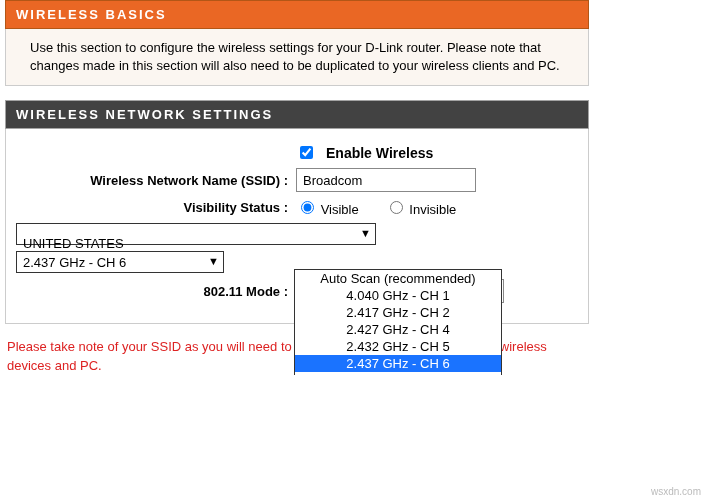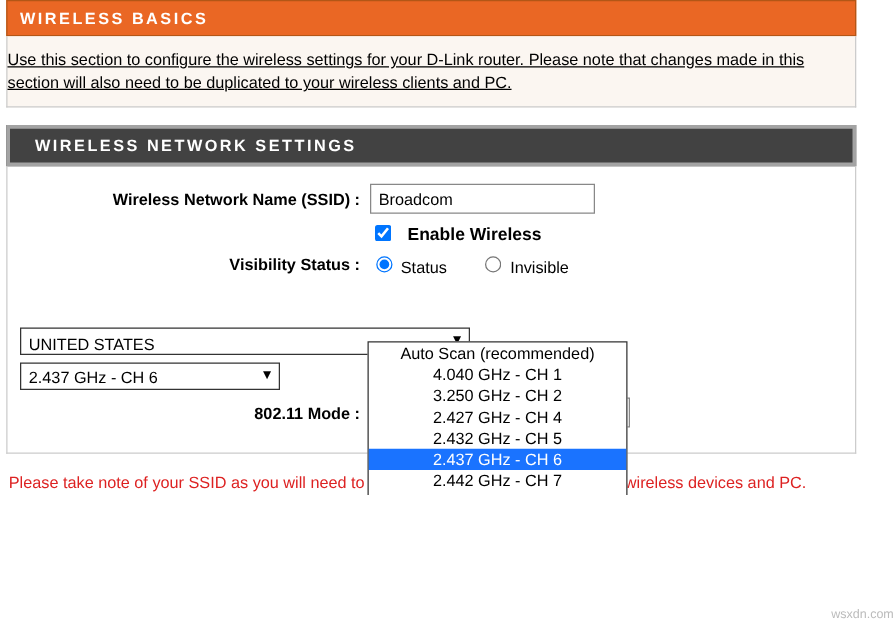--- a/index.html
+++ b/index.html
@@ -5,49 +5,48 @@
   * { box-sizing: border-box; }
   body {
     margin: 0;
     padding: 0;
     font-family: Arial, Helvetica, sans-serif;
     font-size: 13px;
     background: #fff;
     width: 717px;
     color: #000;
   }
-  .container { width: 680px; margin: 0 0 0 5px; }
+  .container { width: 584px; margin: 0 0 0 5px; }
 
   .header-orange {
     background: #ea6724;
     color: #fff;
     font-weight: bold;
     letter-spacing: 2px;
     font-size: 13px;
     padding: 6px 10px;
     border: 1px solid #b35616;
   }
   .panel-body {
     border: 1px solid #ccc;
     border-top: none;
-    padding: 10px 0;
+    padding: 10px 24px;
     background: #fbf6f1;
     font-size: 13px;
     line-height: 1.4;
-    text-decoration: underline;
   }
 
   .header-dark {
     background: #424242;
     color: #fff;
     font-weight: bold;
     letter-spacing: 2px;
     font-size: 13px;
-    padding: 6px 20px;
-    border: 3px solid #a3a3a3;
+    padding: 6px 10px;
+    border: 1px solid #a3a3a3;
     margin-top: 14px;
   }
   .settings-body {
     border: 1px solid #ccc;
     border-top: none;
     padding: 14px 10px 14px 10px;
     position: relative;
   }
 
   .row {
@@ -77,24 +76,23 @@
     height: 24px;
   }
   .ssid-input { width: 180px; }
   .country-select {
     width: 360px;
     height: 22px;
     border: 1px solid #333;
     padding: 18px 18px 0 6px;
     font-size: 13px;
     display: flex;
-    align-items: flex-end;
-    position: relative;
-    background: #fff;
-    margin-top: 35px;
+    align-items: center;
+    position: relative;
+    background: #fff;
   }
   .country-select .arrow {
     position: absolute; right: 4px; top: 3px;
     font-size: 11px;
   }
   .channel-select {
     width: 208px;
     height: 22px;
     border: 1px solid #333;
     padding: 0 18px 0 6px;
@@ -141,21 +139,21 @@
     font-size: 13px;
     margin-top: 14px;
     line-height: 1.4;
     padding: 0 2px;
   }
 
   .radio-lbl { margin-right: 16px; font-size: 13px; }
 
   .watermark {
     position: fixed;
-    right: 2px;
+    right: 16px;
     bottom: 6px;
     font-size: 10px;
     color: #bbb;
   }
 </style>
 </head>
 <body>
 
 <div class="container">
 
@@ -166,40 +164,40 @@
     <span>Use this section to configure the wireless settings for your D-Link router. Please note that changes made in this section will also need to be duplicated to your wireless clients and PC.</span>
   </div>
 
   <div class="header-dark">
     <span>WIRELESS NETWORK SETTINGS</span>
   </div>
 
   <div class="settings-body">
 
     <div class="row">
-      <div class="label-col">Wireless Network Name (SSID) :</div>
-      <div class="field-col">
-        <input type="text" class="ssid-input" value="Broadcom" style="">
-      </div>
-    </div>
-
-    <div class="row">
       <div class="label-col"></div>
       <div class="field-col">
         <input type="checkbox" checked="" style="">
         <span class="enable-lbl">Enable Wireless</span>
       </div>
     </div>
 
     <div class="row">
+      <div class="label-col">Wireless Network Name (SSID) :</div>
+      <div class="field-col">
+        <input type="text" class="ssid-input" value="Broadcom" style="">
+      </div>
+    </div>
+
+    <div class="row">
       <div class="label-col">Visibility Status :</div>
       <div class="field-col">
         <label class="radio-lbl">
           <input type="radio" name="vis" checked="" style="">
-          <span>Status</span>
+          <span>Visible</span>
         </label>
         <label class="radio-lbl">
           <input type="radio" name="vis" style="">
           <span>Invisible</span>
         </label>
       </div>
     </div>
 
     <div class="row">
       <div class="field-col">
@@ -222,21 +220,21 @@
     <div class="row">
       <div class="label-col">802.11 Mode :</div>
       <div class="field-col">
         <div class="mode-input"></div>
       </div>
     </div>
 
     <div class="dropdown" id="channel-dropdown">
         <div class="opt">Auto Scan (recommended)</div>
         <div class="opt">4.040 GHz - CH 1</div>
-        <div class="opt">3.250 GHz - CH 2</div>
+        <div class="opt">2.417 GHz - CH 2</div>
         <div class="opt">2.427 GHz - CH 4</div>
         <div class="opt">2.432 GHz - CH 5</div>
         <div class="opt sel">2.437 GHz - CH 6</div>
         <div class="opt">2.442 GHz - CH 7</div>
         <div class="opt">2.447 GHz - CH 8</div>
         <div class="opt">2.452 GHz - CH 9</div>
         <div class="opt">2.457 GHz - CH 10</div>
         <div class="opt">2.462 GHz - CH 11</div>
       </div>
 

